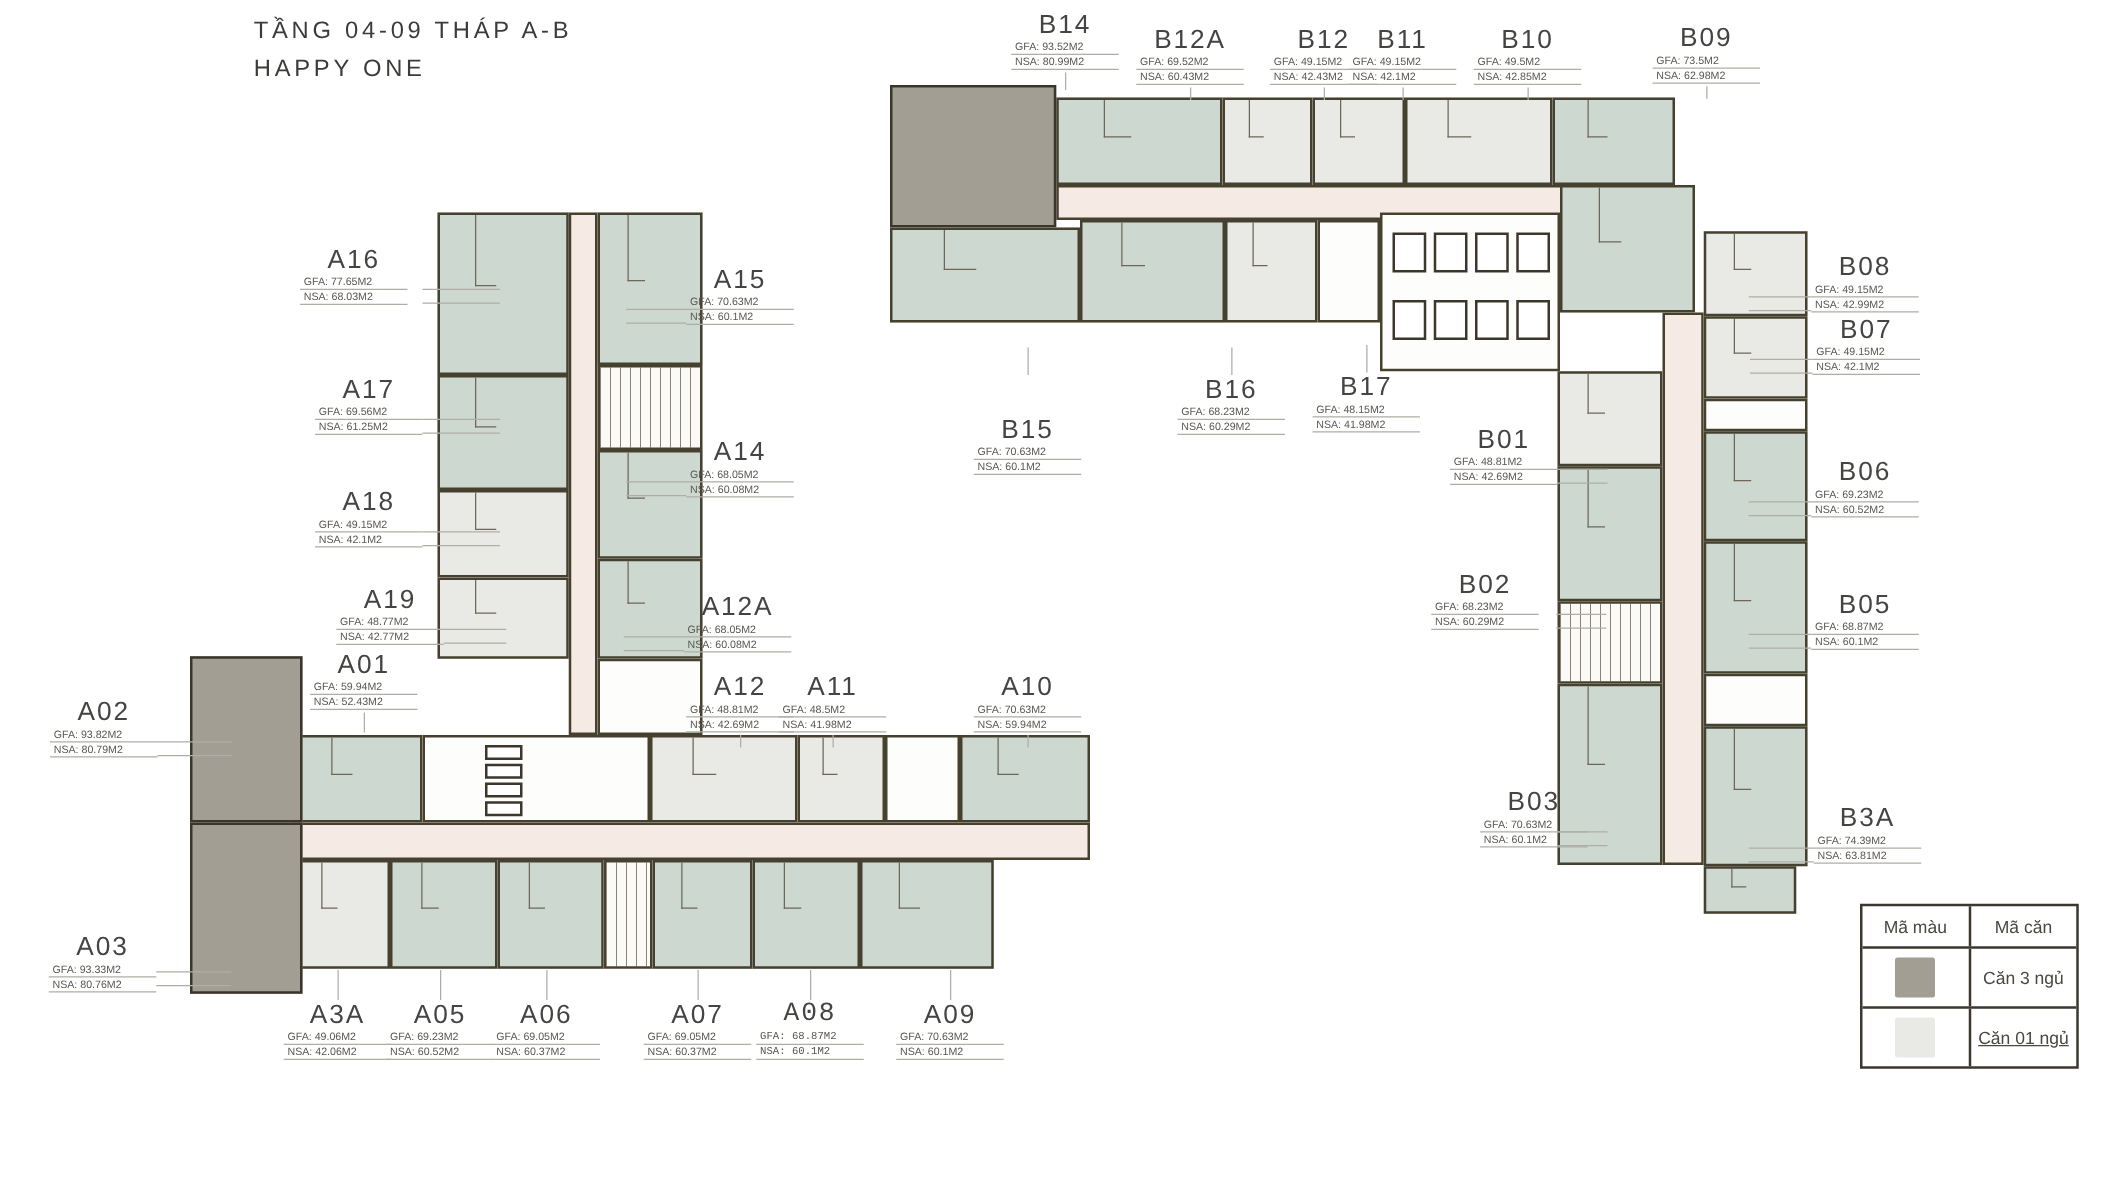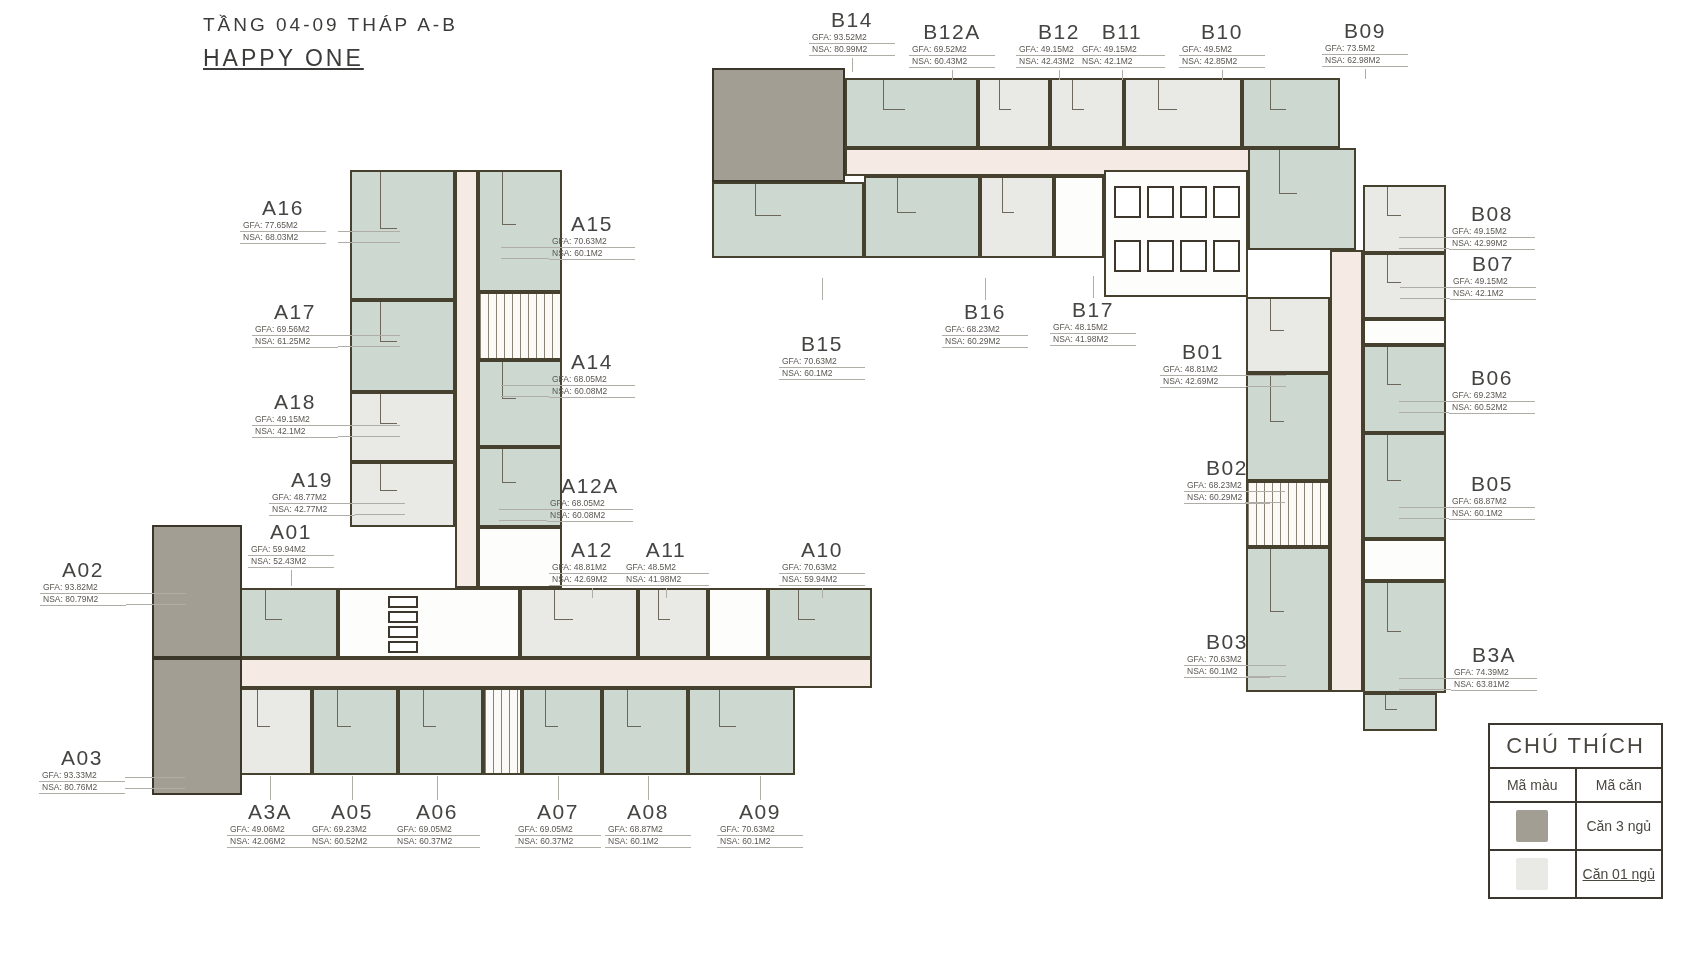--- a/index.html
+++ b/index.html
@@ -18,21 +18,21 @@
   .c2::after,.c1::after{content:"";position:absolute;left:28%;top:0;bottom:55%;border-left:1px solid #6d675a;border-bottom:1px solid #6d675a;right:55%;}
   
   .ulabel{position:absolute;width:86px;text-align:center;color:#4b4946;}
   .ulabel .uid{display:block;font-size:21px;line-height:24px;letter-spacing:1.5px;color:#454442;}
   .ulabel .val{display:block;font-size:8.5px;line-height:11px;text-align:left;padding-left:3px;
                color:#5a5751;border-bottom:1px solid #b0ada6;white-space:nowrap;}
   .leader{position:absolute;background:#b0ada6;}
   
   #hdr{position:absolute;left:203px;top:14px;color:#3b3b39;}
   #hdr .l1{font-size:19px;letter-spacing:3px;}
-  #hdr .l2{font-size:23px;letter-spacing:3px;margin-top:9px;text-decoration:underline;}
+  #hdr .l2{font-size:19px;letter-spacing:3px;margin-top:9px;}
   
   #legend{position:absolute;left:1488px;top:723px;width:175px;box-sizing:border-box;
           border:2px solid #3b372e;background:#fff;color:#4a4741;}
   #legend .lt{height:42px;line-height:42px;text-align:center;font-size:22px;letter-spacing:2px;border-bottom:2px solid #3b372e;}
   #legend .lrow{display:flex;border-bottom:2px solid #3b372e;}
   #legend .lrow:last-child{border-bottom:none;text-decoration:underline;}
   #legend .lc{flex:1;box-sizing:border-box;display:flex;align-items:center;justify-content:center;font-size:14px;}
   #legend .lc:first-child{border-right:2px solid #3b372e;}
   #legend .hrow .lc{height:32px;}
   #legend .drow .lc{height:46px;}
@@ -114,21 +114,20 @@
     <div class="cell c1" style="left:1363px;top:253px;width:83px;height:66px"></div>
     <div class="cell core" style="left:1363px;top:319px;width:83px;height:26px"></div>
     <div class="cell c2" style="left:1363px;top:345px;width:83px;height:88px"></div>
     <div class="cell c2" style="left:1363px;top:433px;width:83px;height:106px"></div>
     <div class="cell core" style="left:1363px;top:539px;width:83px;height:42px"></div>
     <div class="cell c2" style="left:1363px;top:581px;width:83px;height:112px"></div>
     <div class="cell c2" style="left:1363px;top:693px;width:74px;height:38px"></div>
   </div>
 
   <div id="legend">
-    <div class="lt">CHÚ THÍCH</div>
     <div class="lrow hrow">
       <div class="lc">Mã màu</div>
       <div class="lc">Mã căn</div>
     </div>
     <div class="lrow drow">
       <div class="lc">
           <div class="swatch" style="background: rgb(162, 158, 147);"></div>
         </div>
       <div class="lc">Căn 3 ngủ</div>
     </div>
@@ -206,21 +205,21 @@
       <span class="val">GFA: 69.05M2</span>
       <span class="val">NSA: 60.37M2</span>
     </div>
     <div class="leader" style="left: 437px; top: 776px; width: 1px; height: 24px;"></div>
     <div class="ulabel" style="left: 515px; top: 800px;">
       <span class="uid">A07</span>
       <span class="val">GFA: 69.05M2</span>
       <span class="val">NSA: 60.37M2</span>
     </div>
     <div class="leader" style="left: 558px; top: 776px; width: 1px; height: 24px;"></div>
-    <div class="ulabel" style="left: 605px; top: 800px;">
+    <div class="ulabel" style="left: 605px; top: 800px; font-family: Liberation Mono, monospace;">
       <span class="uid">A08</span>
       <span class="val">GFA: 68.87M2</span>
       <span class="val">NSA: 60.1M2</span>
     </div>
     <div class="leader" style="left: 648px; top: 776px; width: 1px; height: 24px;"></div>
     <div class="ulabel" style="left: 717px; top: 800px;">
       <span class="uid">A09</span>
       <span class="val">GFA: 70.63M2</span>
       <span class="val">NSA: 60.1M2</span>
     </div>
@@ -318,21 +317,21 @@
       <span class="val">NSA: 41.98M2</span>
     </div>
     <div class="leader" style="left: 1093px; top: 276px; width: 1px; height: 22px;"></div>
     <div class="ulabel" style="left: 1160px; top: 340px;">
       <span class="uid">B01</span>
       <span class="val">GFA: 48.81M2</span>
       <span class="val">NSA: 42.69M2</span>
     </div>
     <div class="leader" style="left: 1246px; top: 375px; width: 40px; height: 1px;"></div>
     <div class="leader" style="left: 1246px; top: 386px; width: 40px; height: 1px;"></div>
-    <div class="ulabel" style="left: 1184px; top: 456px;">
+    <div class="ulabel" style="left: 1145px; top: 456px;">
       <span class="uid">B02</span>
       <span class="val">GFA: 68.23M2</span>
       <span class="val">NSA: 60.29M2</span>
     </div>
     <div class="leader" style="left: 1245px; top: 491px; width: 40px; height: 1px;"></div>
     <div class="leader" style="left: 1245px; top: 502px; width: 40px; height: 1px;"></div>
     <div class="ulabel" style="left: 1160px; top: 630px; margin-left: 24px;">
       <span class="uid">B03</span>
       <span class="val">GFA: 70.63M2</span>
       <span class="val">NSA: 60.1M2</span>

